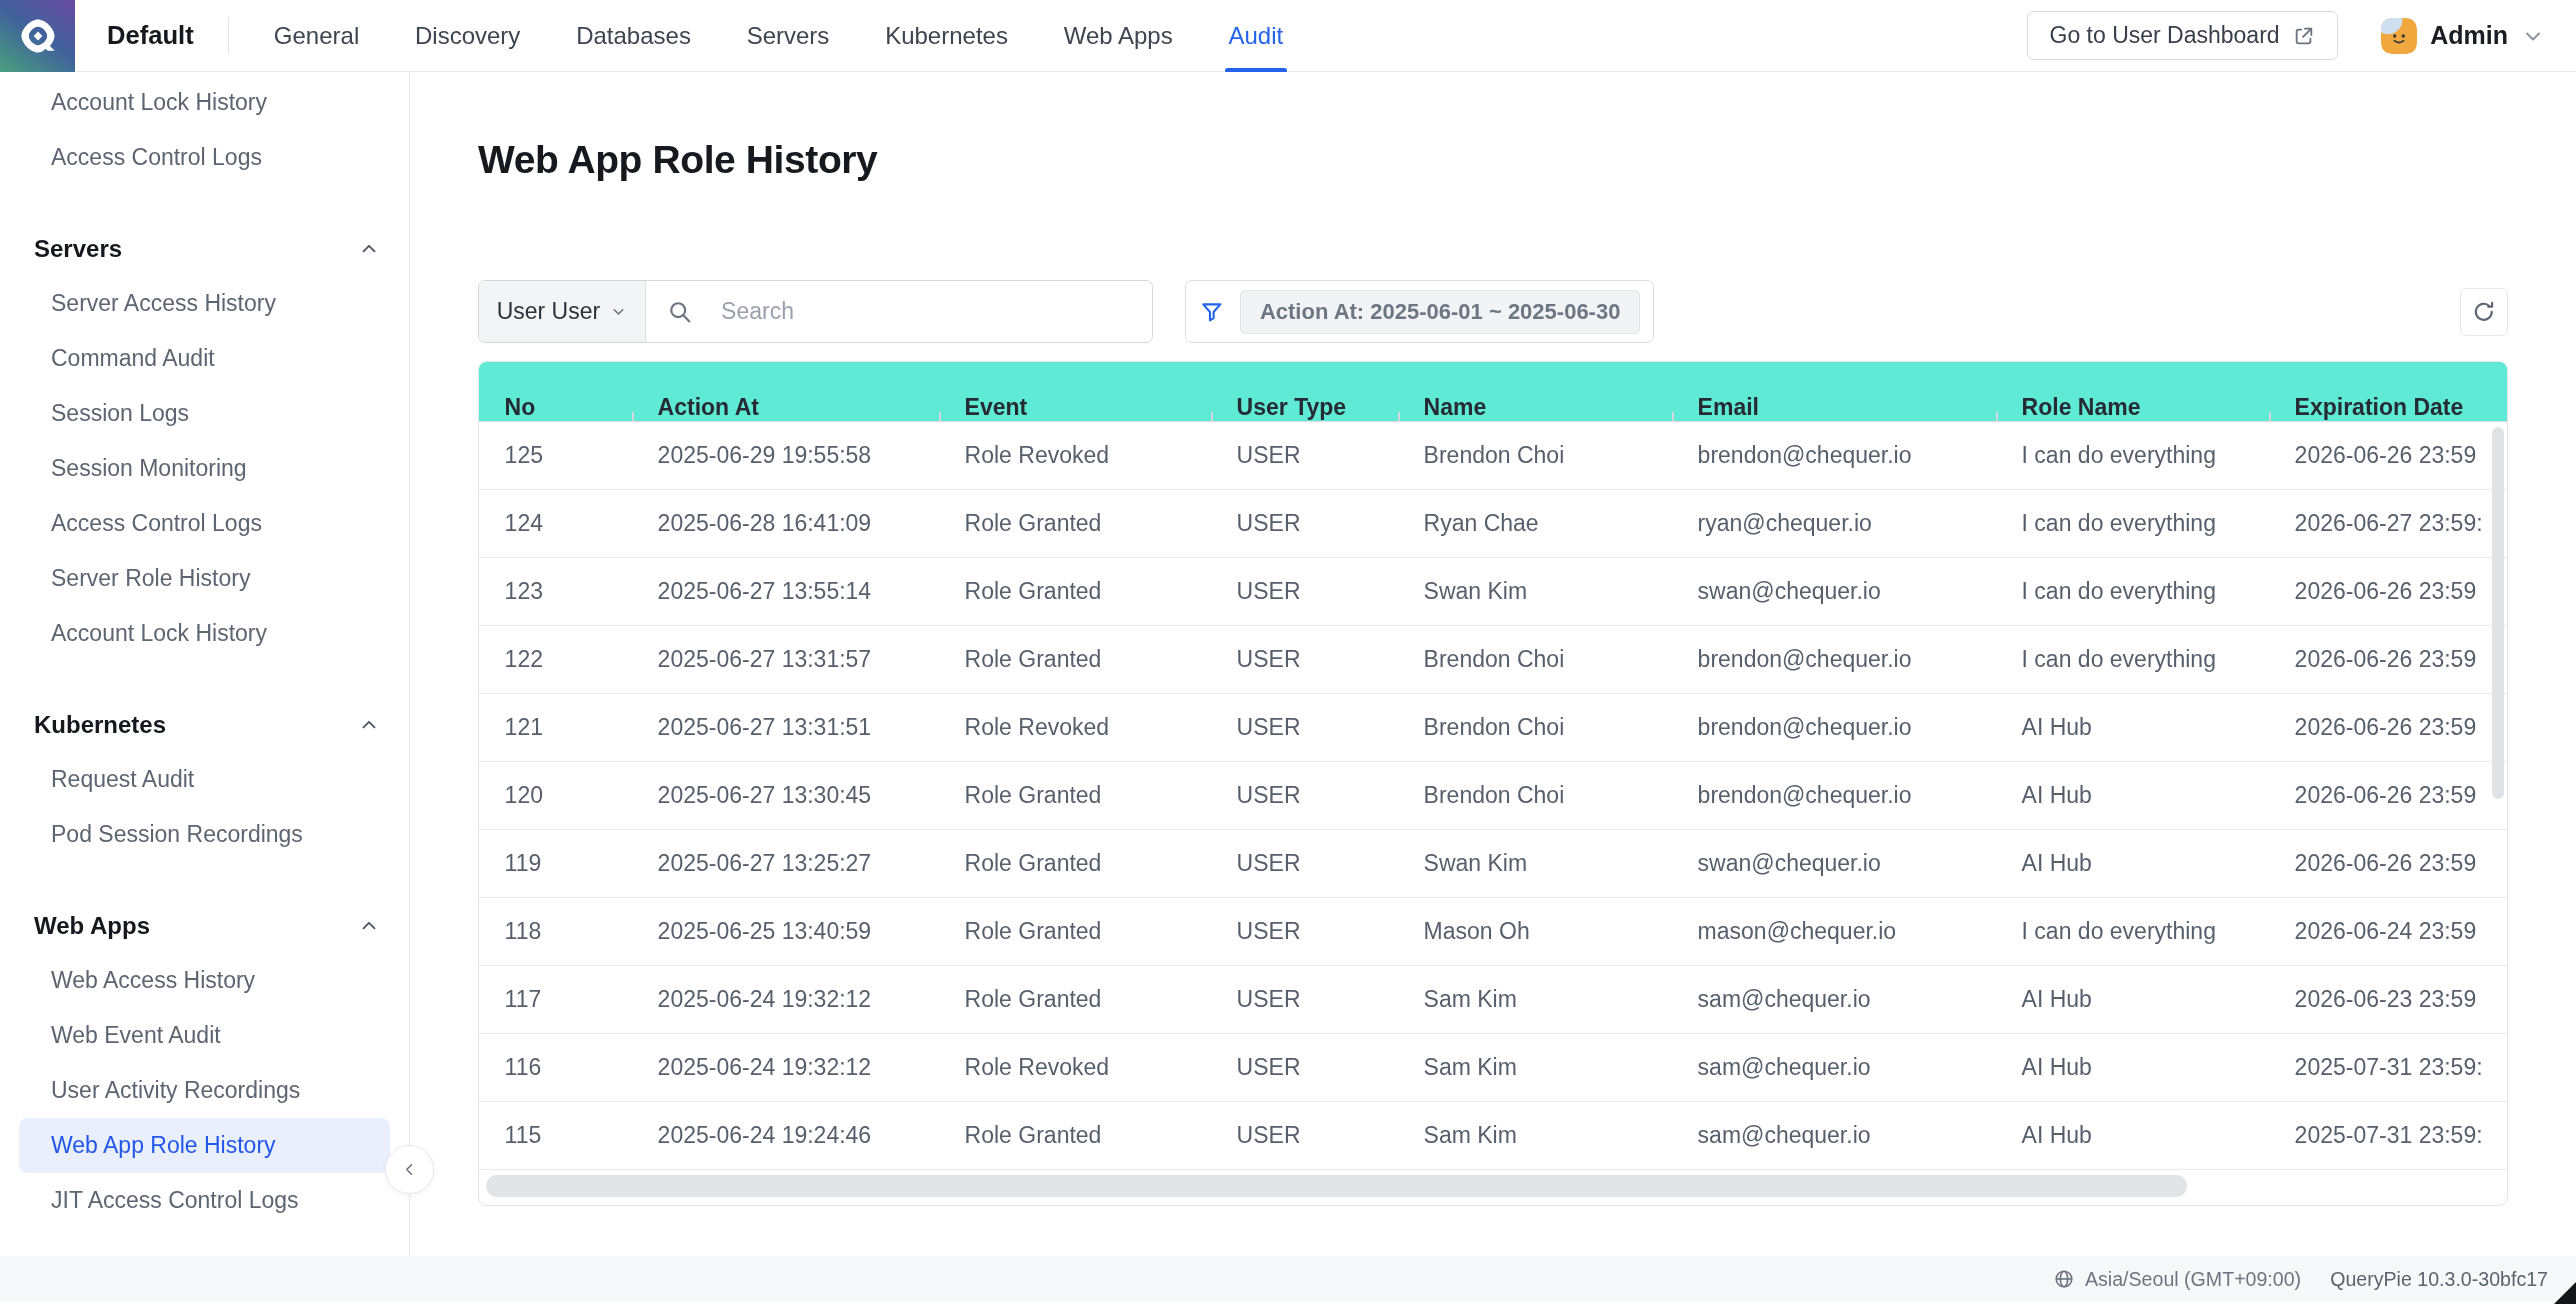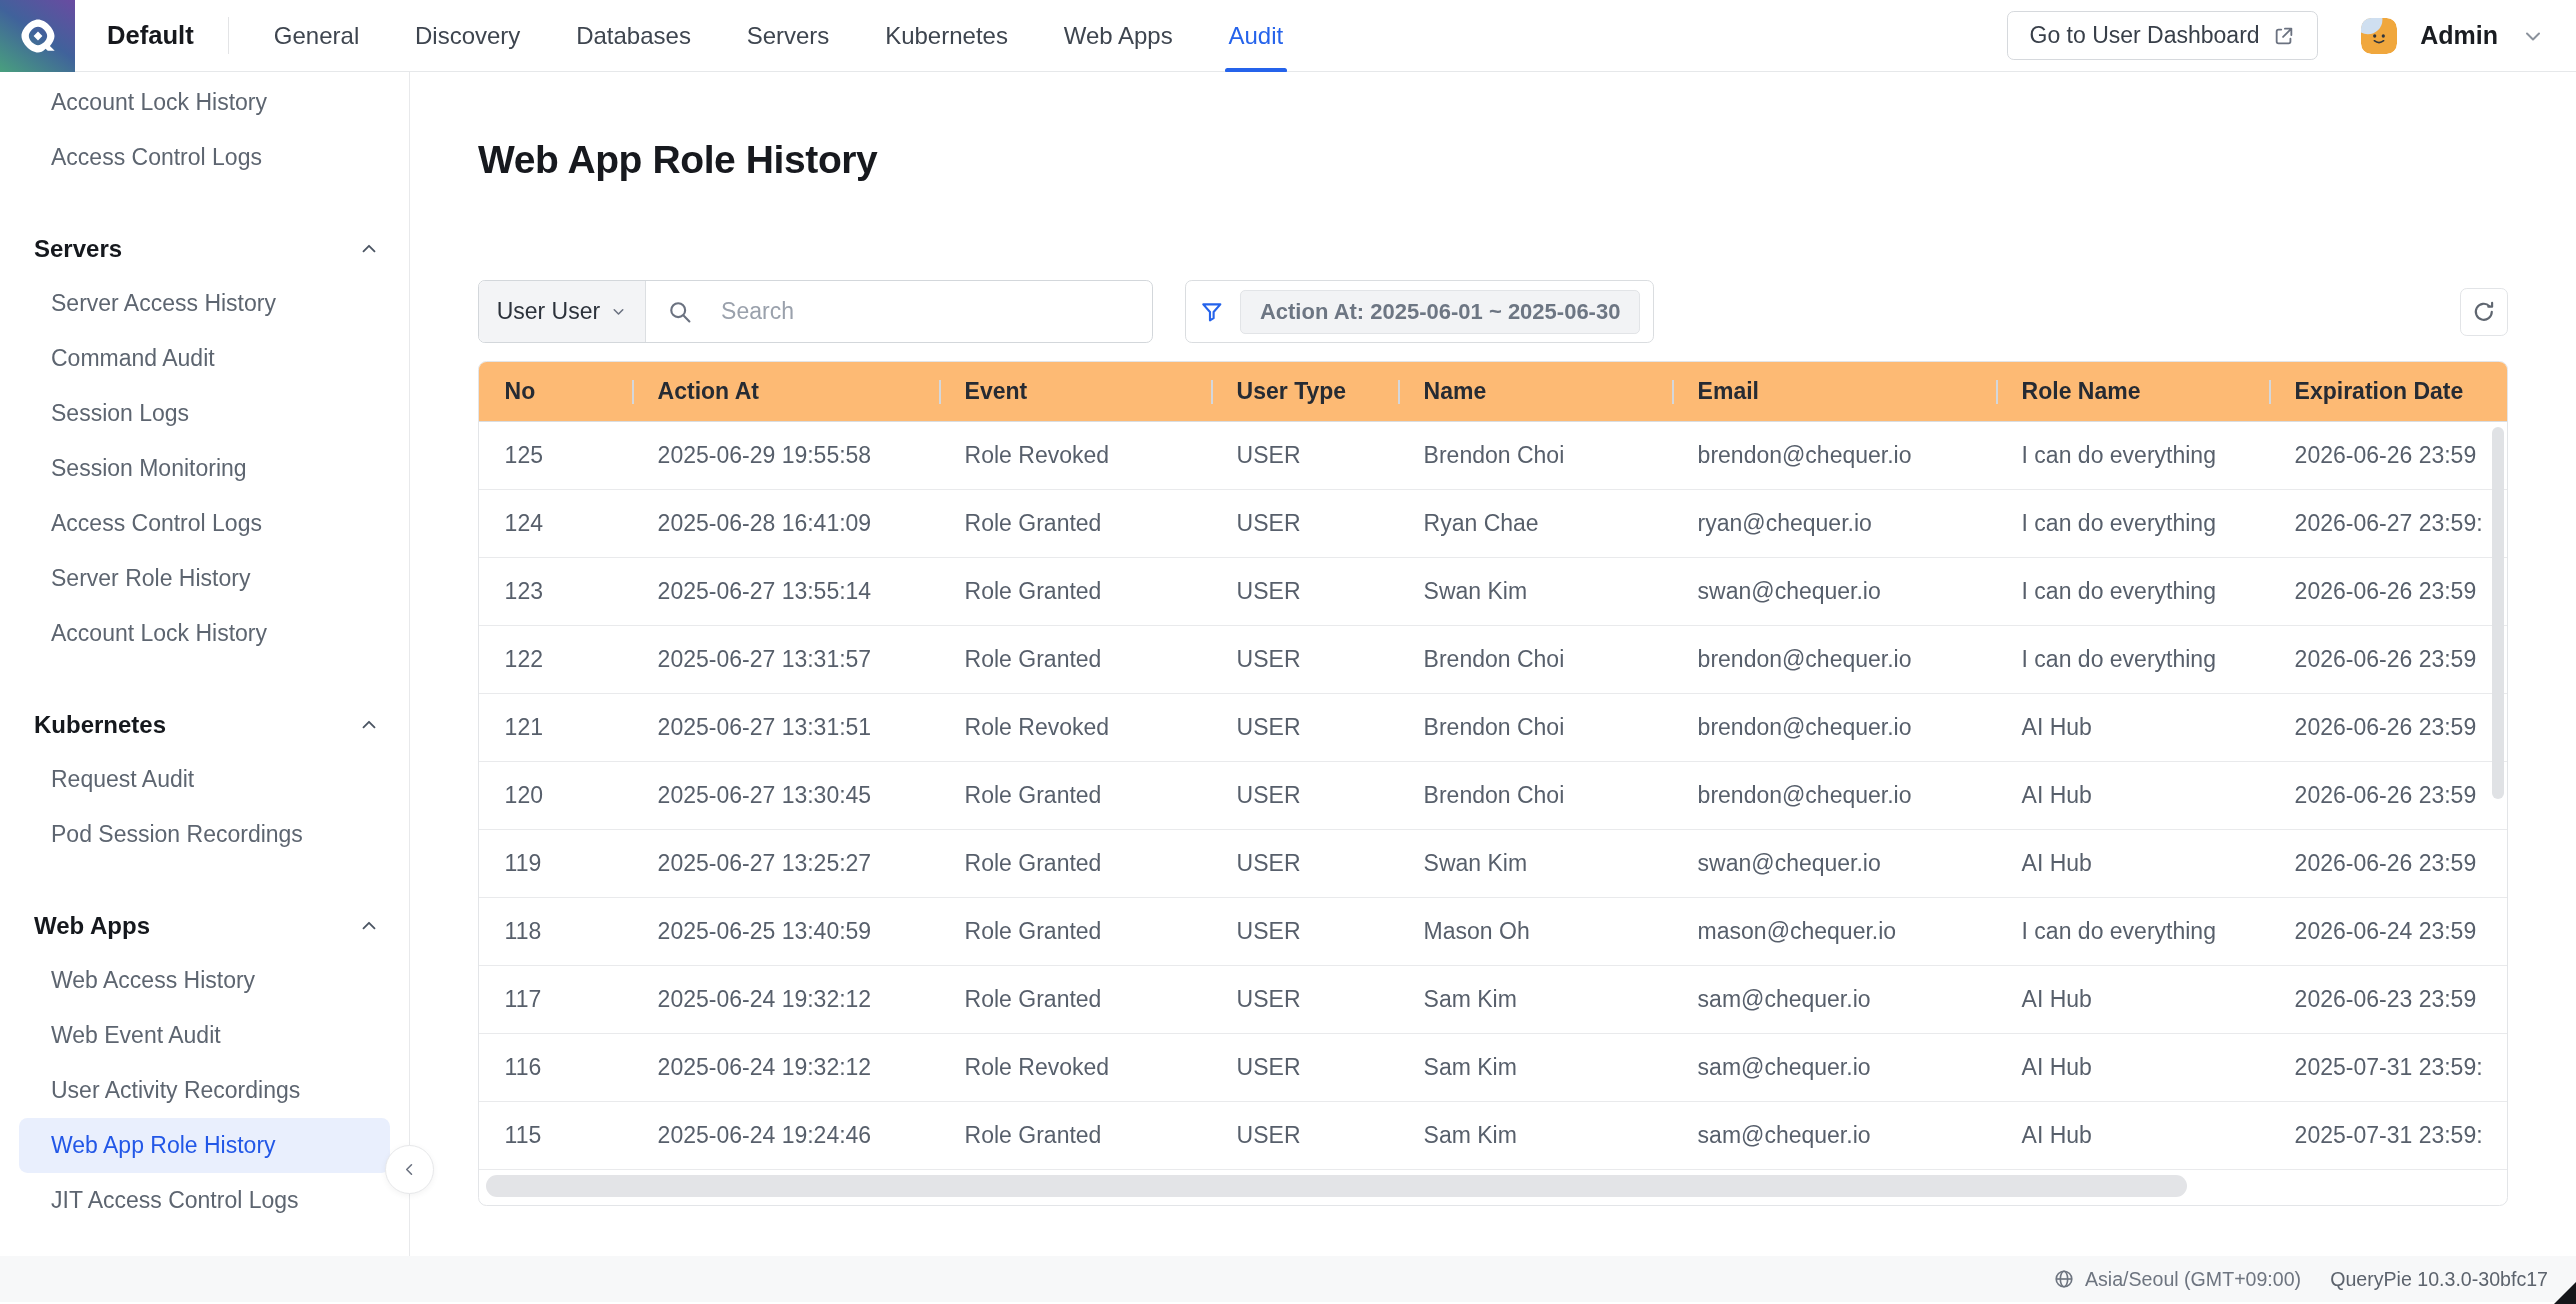--- a/index.html
+++ b/index.html
@@ -12,21 +12,21 @@
     background:linear-gradient(215deg,#6a4ba1 0%,#40629b 48%,#49a07e 100%); }
   .workspace { margin-left:32px; font-size:25.6px; font-weight:700; color:#16181d; }
   .nav-divider { width:1.7px; height:37px; background:#e3e4e6; margin:0 24px 0 34px; }
   .nav-items { display:flex; align-items:center; gap:49px; height:100%; margin-left:17px; }
   .nav-item { font-size:24px; color:#3e454f; height:100%; display:flex; align-items:center; padding:0 3.4px; position:relative; cursor:pointer; }
   .nav-item.active { color:#2563eb; font-weight:500; }
   .nav-item.active::after { content:''; position:absolute; left:0; right:0; bottom:-1.7px; height:5.1px; border-radius:2.6px; background:#2563eb; }
   .nav-right { margin-left:auto; display:flex; align-items:center; padding-right:31px; gap:43px; }
   .dash-btn { display:flex; align-items:center; gap:13.6px; height:49px; padding:0 22px; border:1.7px solid #d6d9dd; border-radius:6.8px;
     font-size:23px; color:#383f49; background:#fff; cursor:pointer; }
-  .user-box { display:flex; align-items:center; gap:23px; }
+  .user-box { display:flex; align-items:center; gap:13px; }
   .avatar { width:36px; height:36px; border-radius:10.2px; overflow:hidden; }
   .user-name { font-size:25px; font-weight:600; color:#191c21; }
 
   
   .content-row { display:flex; height:1184px; }
 
   
   .sidebar { width:410px; flex:0 0 410px; border-right:1.7px solid #e8e9eb; padding-top:3.4px; overflow:hidden; background:#fff; position:relative; }
   .side-group + .side-group { margin-top:36px; }
   .side-item { height:55px; line-height:55px; padding-left:51px; font-size:23px; color:#5d6570; cursor:pointer;
@@ -51,21 +51,21 @@
   .search-input { border:none; outline:none; flex:1; font-size:23px; color:#333; font-family:inherit; }
   .search-input::placeholder { color:#9aa1ac; }
   .filter-group { margin-left:32px; display:flex; align-items:center; gap:15.3px; padding:0 13px;
     border:1.7px solid #dadde0; border-radius:6.8px; }
   .filter-chip { height:44px; display:flex; align-items:center; padding:0 19px; background:#f2f3f5;
     border:1.7px solid #e2e4e7; border-radius:5.1px; font-size:22px; font-weight:600; color:#6d7683; white-space:nowrap; cursor:pointer; }
   .refresh-btn { margin-left:auto; align-self:center; width:48px; height:48px; border:1.7px solid #e2e4e7; border-radius:6.8px;
     background:#fff; display:flex; align-items:center; justify-content:center; cursor:pointer; }
 
   .table-card { margin-top:18px; height:845px; border:1.7px solid #e3e5e8; border-radius:8.5px; overflow:hidden; position:relative; background:#fff; }
-  .t-head { display:flex; height:60px; background:#fdba74; border-bottom:1.7px solid #dadde0; }
+  .t-head { display:flex; height:60px; background:#5eead4; border-bottom:1.7px solid #dadde0;align-items:flex-end; }
   .th { position:relative; display:flex; align-items:center; padding-left:25.6px; font-size:23px; font-weight:600; color:#262b33; overflow:hidden; white-space:nowrap; flex-shrink:0; }
   .th.grow { flex:1; }
   .th:not(:first-child)::before { content:''; position:absolute; left:0; top:18px; width:1.7px; height:24px; background:#d4d7db; }
   .t-row { display:flex; height:68px; border-bottom:1.7px solid #e9eaec; background:#fff; }
   .td { display:flex; align-items:center; padding-left:25.6px; font-size:23px; color:#575f6b; overflow:hidden; white-space:nowrap; flex-shrink:0; }
   .td.grow { flex:1; }
   .v-thumb { position:absolute; right:3.4px; top:65px; width:12px; height:372px; border-radius:6px; background:#e0e2e5; }
   .h-thumb { position:absolute; left:6.8px; bottom:8.5px; width:1701px; height:22px; border-radius:11px; background:#e3e4e7; }
 
   

